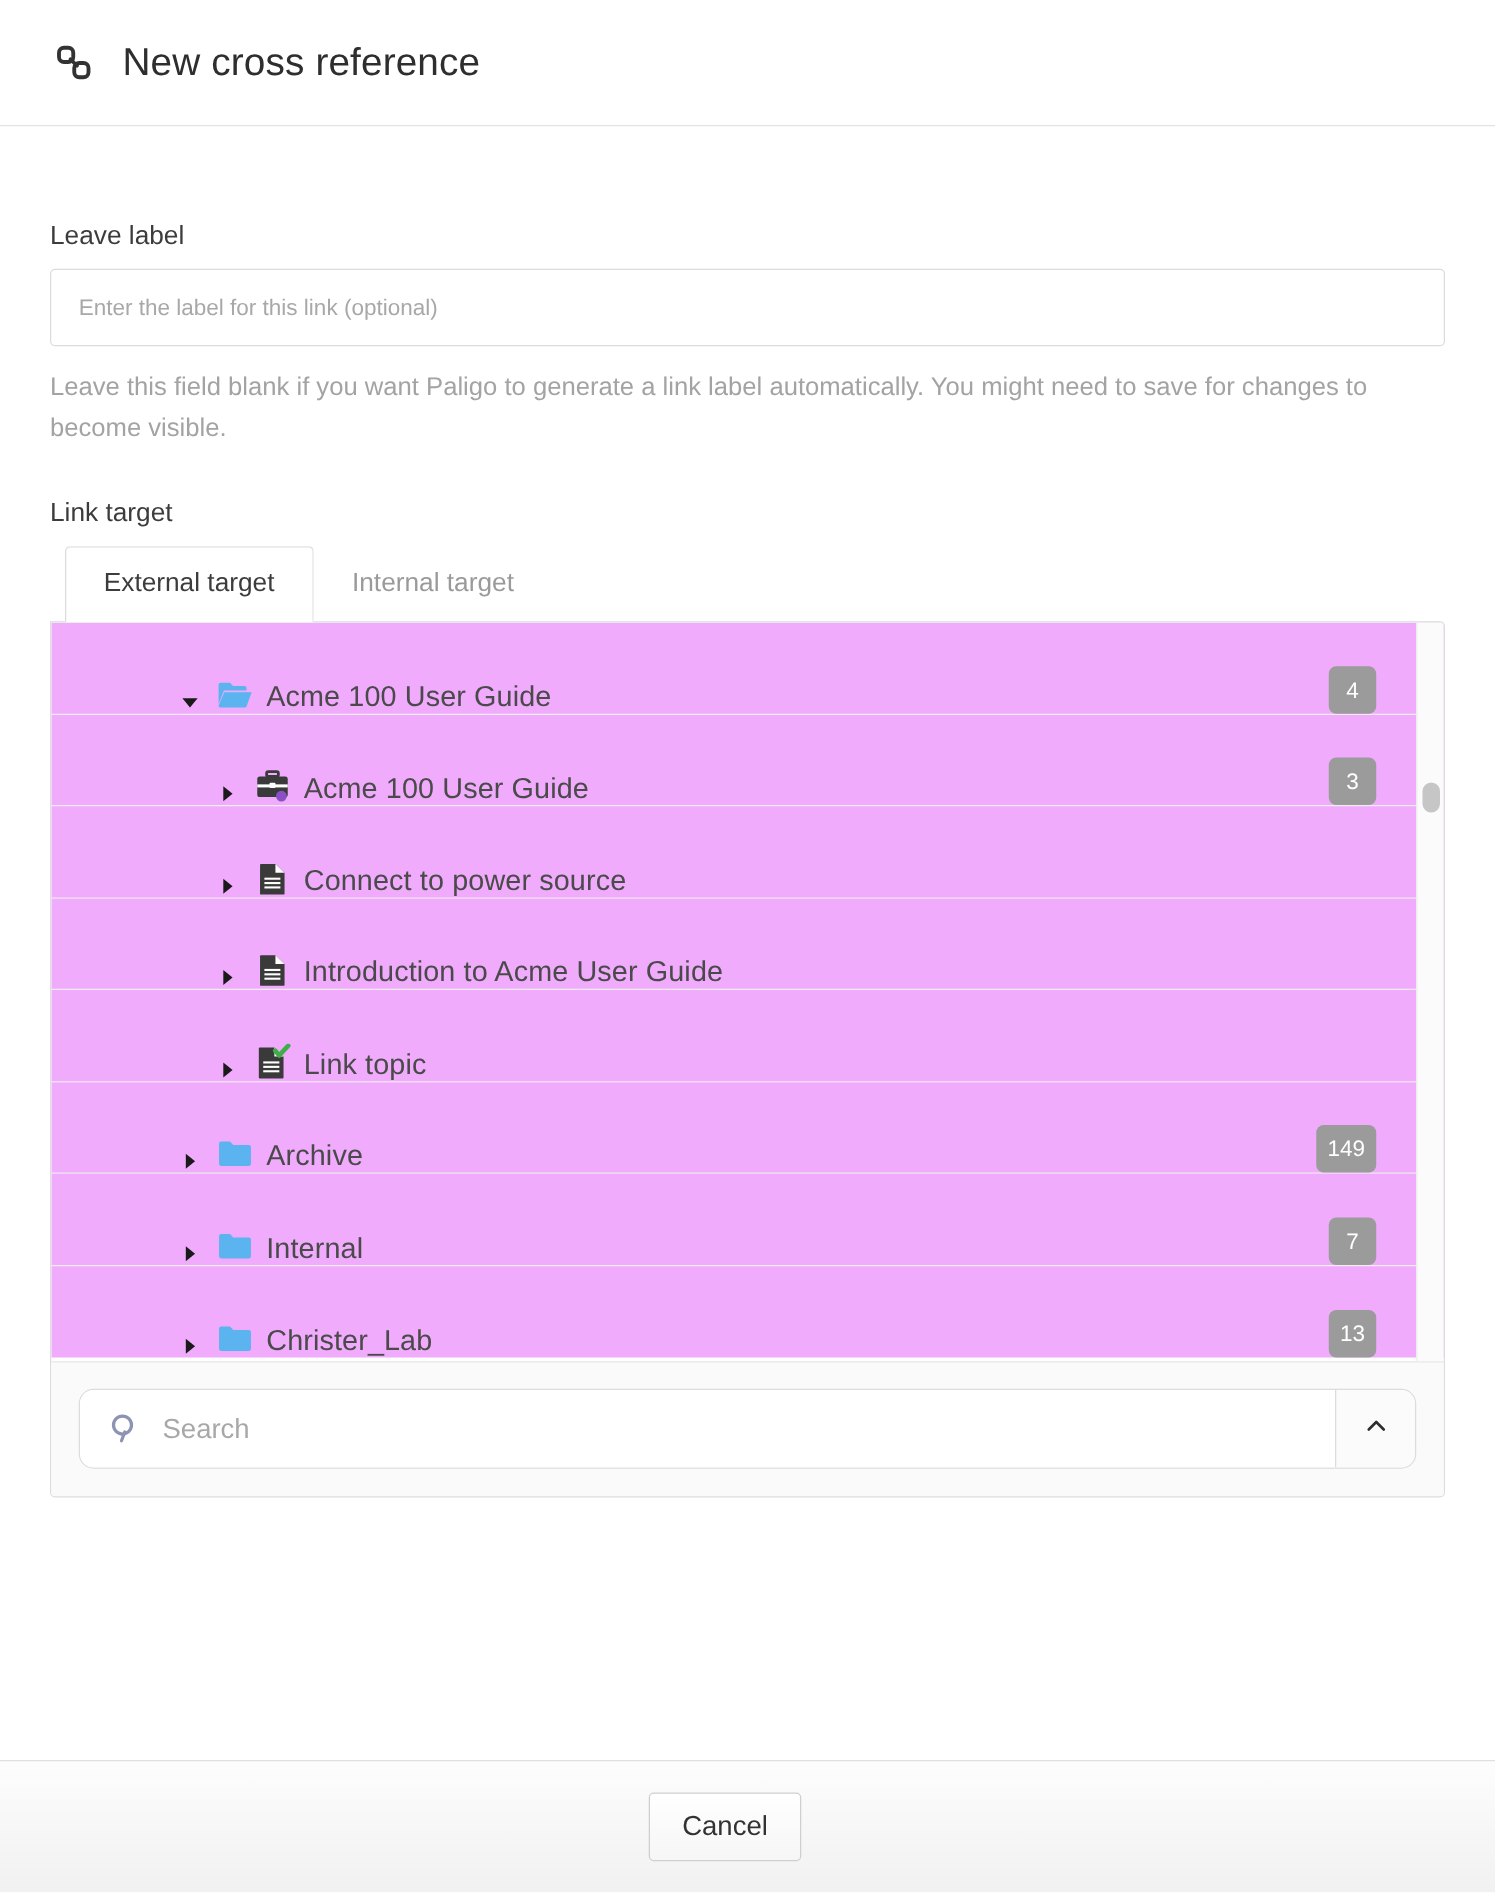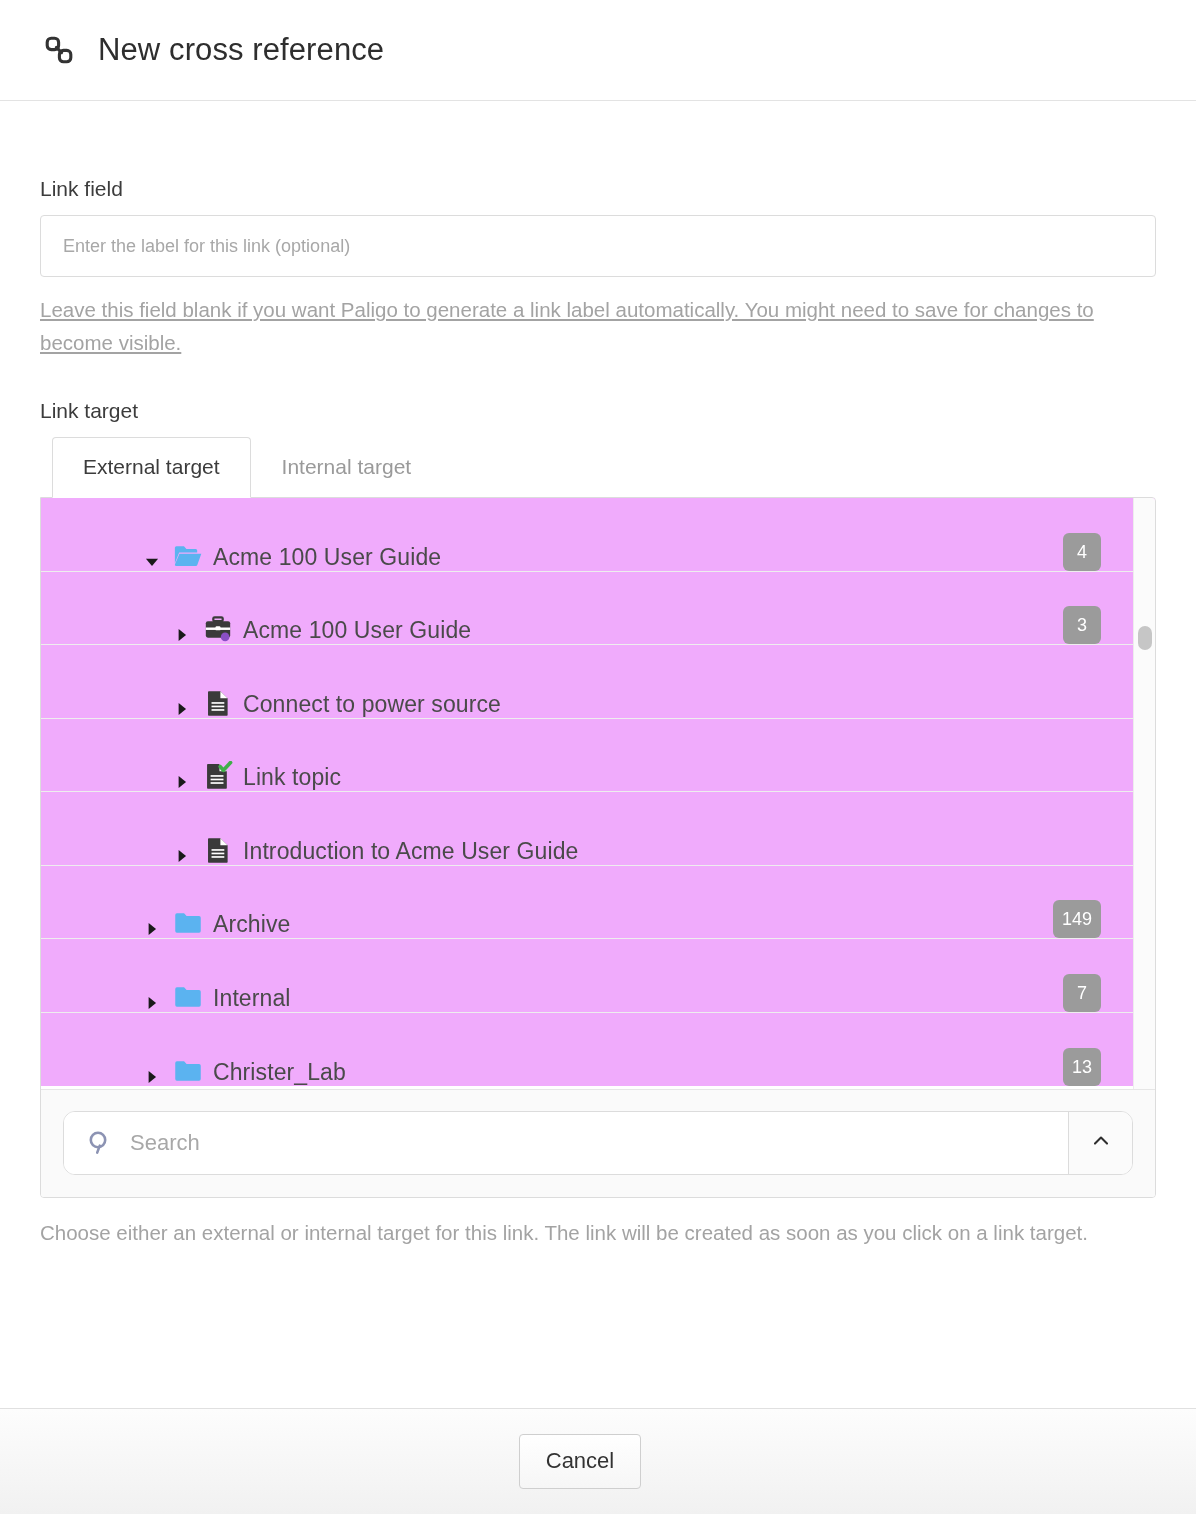--- a/index.html
+++ b/index.html
@@ -79,21 +79,20 @@
     font-family: "Liberation Sans", sans-serif;
   }
   .text-input::placeholder { color: #a8a8a8; opacity: 1; }
 
   .helper-text {
     font-size: 20.5px;
     color: #a3a3a3;
     line-height: 1.62;
     margin-top: 16px;
     max-width: 1120px;
-    text-decoration: underline;
   }
 
   .section-gap { height: 38px; }
 
   
   .tabs {
     display: flex;
     align-items: flex-start;
     position: relative;
     z-index: 2;
@@ -312,21 +311,21 @@
           <rect x="16.4" y="16.4" width="11.4" height="11.4" rx="4"></rect>
           <line x1="13.4" y1="13.4" x2="18.6" y2="18.6"></line>
         </g>
       </svg>
     </span>
     <span class="header-title">New cross reference</span>
   </div>
 
   <div class="dialog-body">
 
-    <div class="field-label">Link field</div>
+    <div class="field-label">Leave label</div>
     <input class="text-input" type="text" placeholder="Enter the label for this link (optional)" style="">
     <div class="helper-text">Leave this field blank if you want Paligo to generate a link label automatically. You might need to save for changes to become visible.</div>
 
     <div class="section-gap"></div>
 
     <div class="field-label">Link target</div>
 
     <div class="tabs">
       <div class="tab active">External target</div>
       <div class="tab">Internal target</div>
@@ -385,20 +384,41 @@
                 <path d="M5.5 2.5h13.2l8.3 8.1v19a0.9 0.9 0 0 1-0.9 0.9H5.5a0.9 0.9 0 0 1-0.9-0.9V3.4a0.9 0.9 0 0 1 0.9-0.9Z" fill="#3a3a3a"></path>
                 <path d="M18.7 2.5l8.3 8.1h-8.3Z" fill="#ffffff"></path>
                 <g fill="#ffffff">
                   <rect x="8.6" y="15" width="14.6" height="1.9"></rect>
                   <rect x="8.6" y="19" width="14.6" height="1.9"></rect>
                   <rect x="8.6" y="23" width="14.6" height="1.9"></rect>
                 </g>
               </svg>
             </span>
             <span class="row-label">Connect to power source</span>
+            <span class="row-spacer"></span>
+          </div>
+
+          <div class="tree-row indent-1">
+            <span class="twisty">
+              <svg width="18" height="18" viewBox="0 0 16 16">
+                  <path d="M5 2.6 L11.6 8 L5 13.4 Z" fill="#1a1a1a"></path>
+                </svg>
+            </span>
+            <span class="row-icon">
+              <svg width="28" height="28" viewBox="0 0 32 32">
+                <path d="M5.5 2.5h13.2l8.3 8.1v19a0.9 0.9 0 0 1-0.9 0.9H5.5a0.9 0.9 0 0 1-0.9-0.9V3.4a0.9 0.9 0 0 1 0.9-0.9Z" fill="#3a3a3a"></path>
+                <path d="M18.7 2.5l8.3 8.1h-8.3Z" fill="#ffffff"></path>
+                <g fill="#ffffff">
+                  <rect x="8.6" y="15" width="14.6" height="1.9"></rect>
+                  <rect x="8.6" y="19" width="14.6" height="1.9"></rect>
+                  <rect x="8.6" y="23" width="14.6" height="1.9"></rect>
+                </g>
+              </svg>
+            </span>
+            <span class="row-label">Introduction to Acme User Guide</span>
             <span class="row-spacer"></span>
           </div>
 
           <div class="tree-row indent-1">
             <span class="twisty">
               <svg width="18" height="18" viewBox="0 0 16 16">
                   <path d="M5 2.6 L11.6 8 L5 13.4 Z" fill="#1a1a1a"></path>
                 </svg>
             </span>
             <span class="row-icon">
@@ -410,41 +430,20 @@
                   <rect x="8.6" y="19" width="14.6" height="1.9"></rect>
                   <rect x="8.6" y="23" width="14.6" height="1.9"></rect>
                 </g>
                 <path d="M19.5 5.4 L23.1 9.6 L31.2 0.8" fill="none" stroke="#3fae49" stroke-width="4.2" stroke-linecap="round" stroke-linejoin="round"></path>
               </svg>
             </span>
             <span class="row-label">Link topic</span>
             <span class="row-spacer"></span>
           </div>
 
-          <div class="tree-row indent-1">
-            <span class="twisty">
-              <svg width="18" height="18" viewBox="0 0 16 16">
-                  <path d="M5 2.6 L11.6 8 L5 13.4 Z" fill="#1a1a1a"></path>
-                </svg>
-            </span>
-            <span class="row-icon">
-              <svg width="28" height="28" viewBox="0 0 32 32">
-                <path d="M5.5 2.5h13.2l8.3 8.1v19a0.9 0.9 0 0 1-0.9 0.9H5.5a0.9 0.9 0 0 1-0.9-0.9V3.4a0.9 0.9 0 0 1 0.9-0.9Z" fill="#3a3a3a"></path>
-                <path d="M18.7 2.5l8.3 8.1h-8.3Z" fill="#ffffff"></path>
-                <g fill="#ffffff">
-                  <rect x="8.6" y="15" width="14.6" height="1.9"></rect>
-                  <rect x="8.6" y="19" width="14.6" height="1.9"></rect>
-                  <rect x="8.6" y="23" width="14.6" height="1.9"></rect>
-                </g>
-              </svg>
-            </span>
-            <span class="row-label">Introduction to Acme User Guide</span>
-            <span class="row-spacer"></span>
-          </div>
-
           <div class="tree-row indent-0">
             <span class="twisty">
               <svg width="18" height="18" viewBox="0 0 16 16">
                   <path d="M5 2.6 L11.6 8 L5 13.4 Z" fill="#1a1a1a"></path>
                 </svg>
             </span>
             <span class="row-icon">
               <svg width="30" height="30" viewBox="0 0 32 32">
                 <path d="M2.4 7.4a1.8 1.8 0 0 1 1.8-1.8h7.6l2.7 2.9h13.3a1.8 1.8 0 0 1 1.8 1.8v14.3a1.8 1.8 0 0 1-1.8 1.8H4.2a1.8 1.8 0 0 1-1.8-1.8Z" fill="#5bb3f0"></path>
               </svg>
@@ -509,20 +508,19 @@
               <svg width="22" height="22" viewBox="0 0 22 22">
                 <path d="M5 13.6 L11 7.6 L17 13.6" fill="none" stroke="#2e2e2e" stroke-width="2.1" stroke-linecap="round" stroke-linejoin="round"></path>
               </svg>
             </span>
           </div>
         </div>
       </div>
 
     </div>
 
-    <div class="bottom-note">Choose either an external or internal target for this link. The link will be created as soon as you click on a link target.</div>
   </div>
 
   <div class="dialog-footer">
     <button class="cancel-button">Cancel</button>
   </div>
 
 </div>
 
 </body></html>

